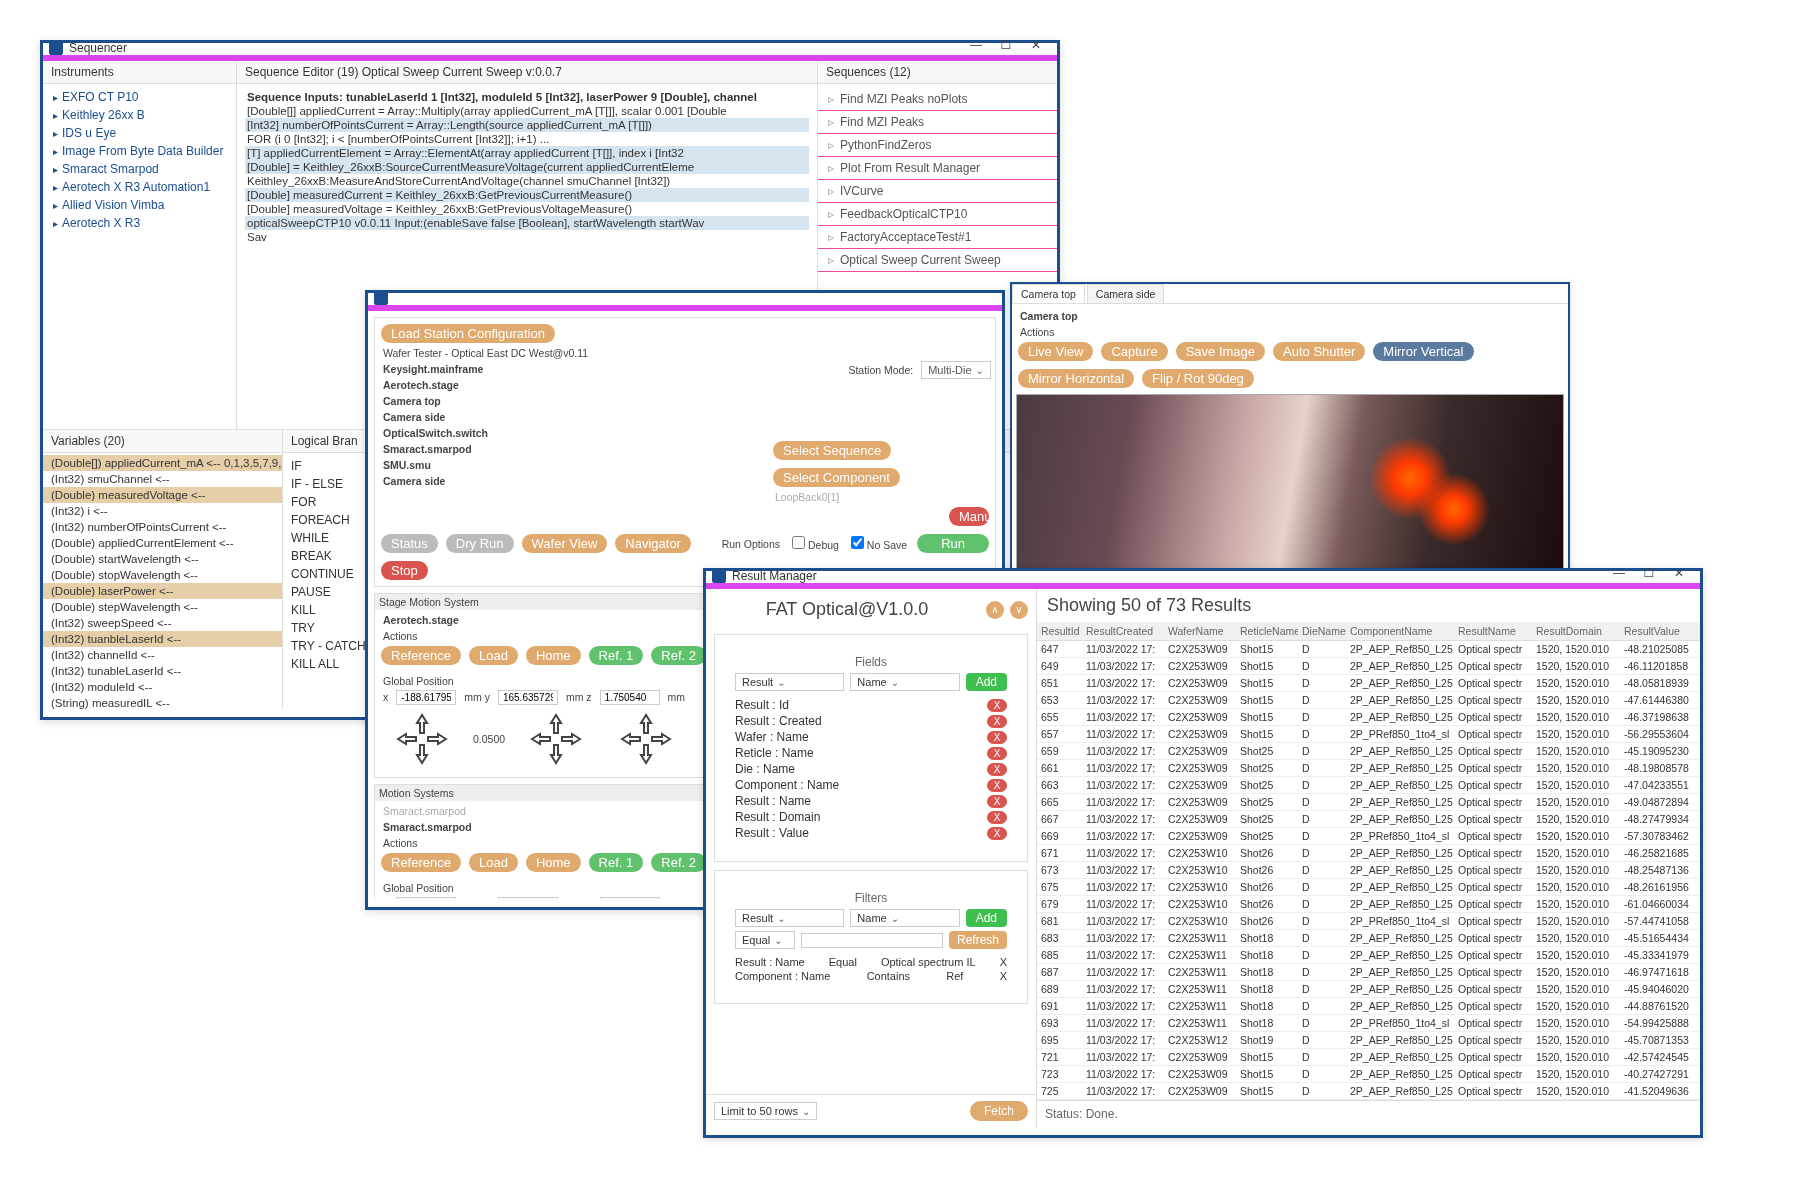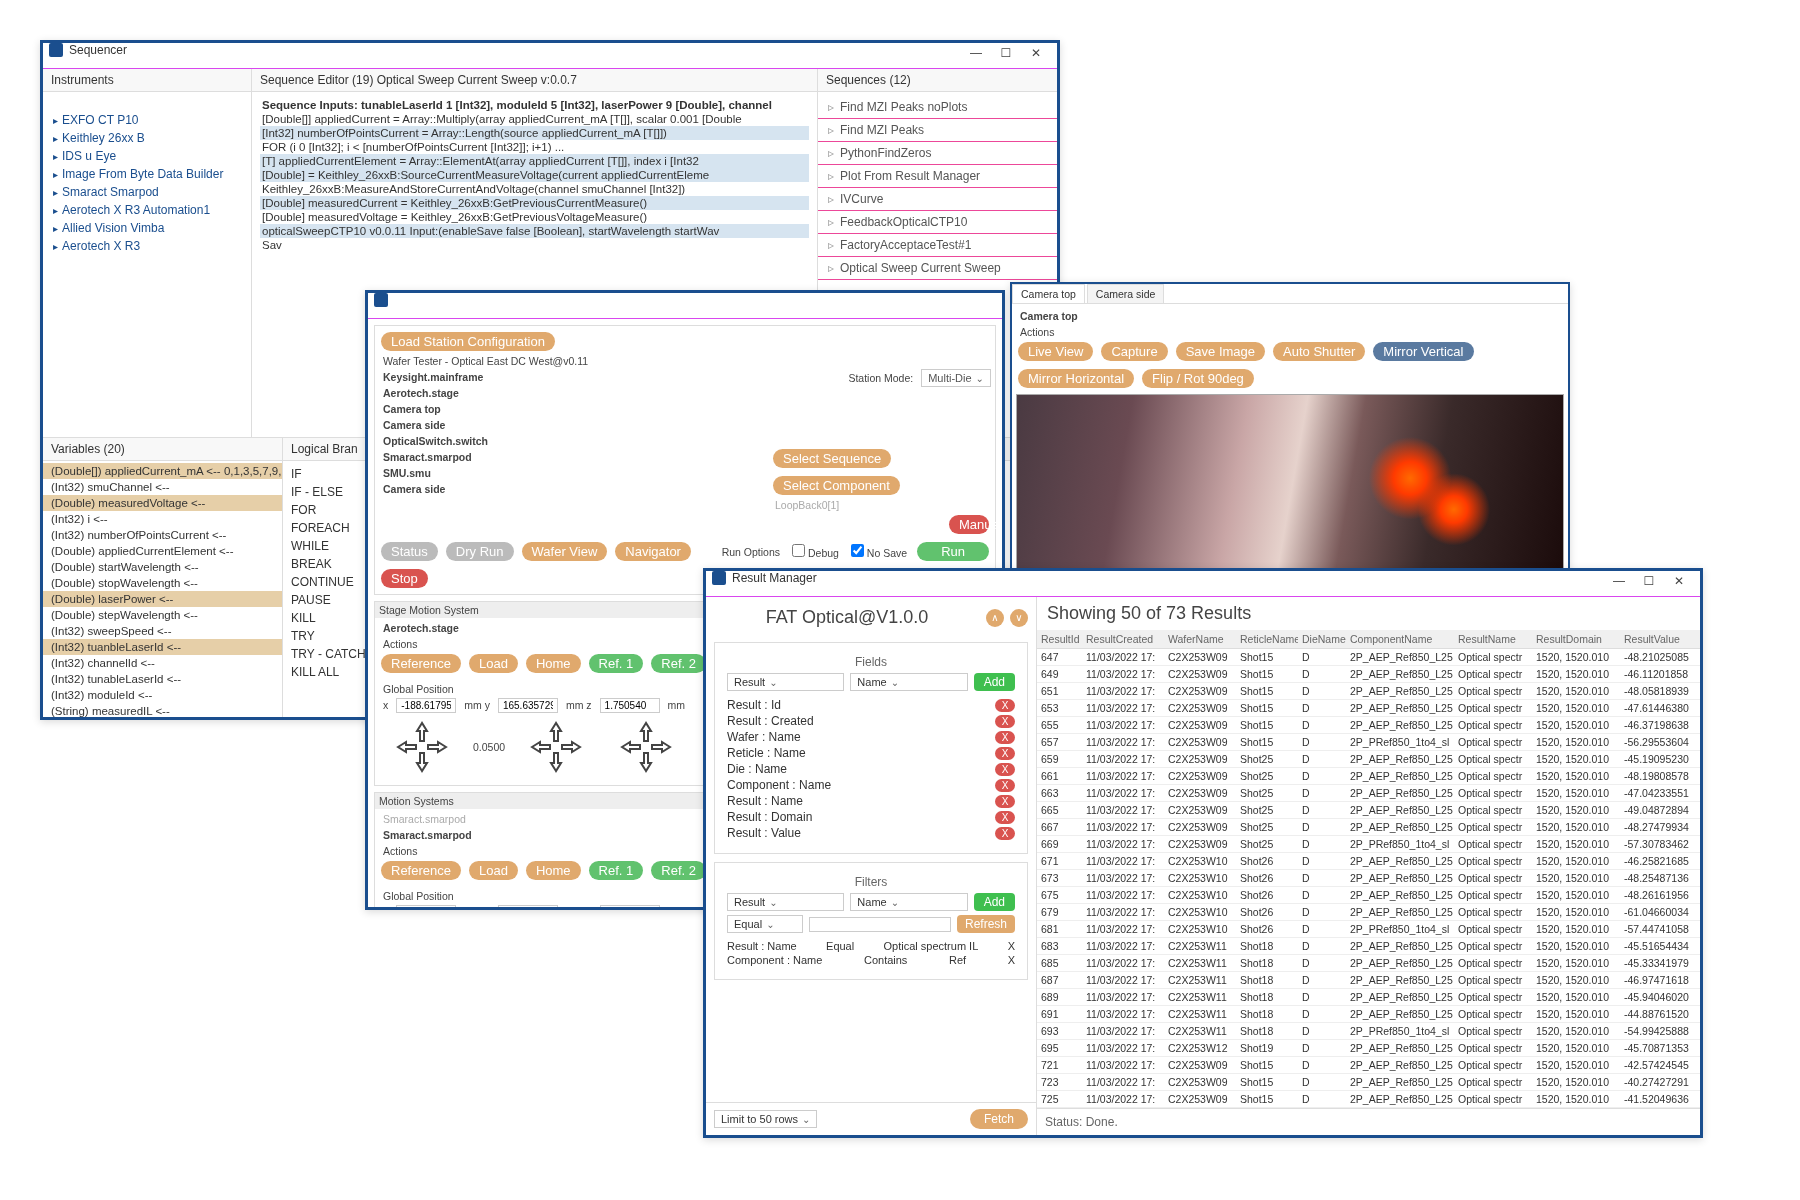--- a/index.html
+++ b/index.html
@@ -1,27 +1,27 @@
 <!DOCTYPE html>
 <html><head>
 <meta charset="utf-8">
 <style>
   * { box-sizing: border-box; margin: 0; padding: 0; font-family: "Segoe UI", Arial, sans-serif; }
   body { background: #fff; width: 1800px; height: 1200px; position: relative; overflow: hidden; font-size: 12px; color: #333; }
 
   .window { position: absolute; border: 3px solid #1a4e8e; background: #fff; box-shadow: 0 2px 8px rgba(0,0,0,.15); }
-  .titlebar { height: 26px; display: flex; align-items: flex-start; padding: 0 6px; font-size: 12px; color: #333; border-bottom: 1px solid #d946ef; }
+  .titlebar { height: 18px; display: flex; align-items: flex-end; padding: 0 6px; font-size: 12px; color: #333; border-bottom: 6px solid #d946ef; }
   .titlebar .icon-sq { width: 14px; height: 14px; background: #1a4e8e; border-radius: 2px; margin-right: 6px; }
   .titlebar .spacer { flex: 1; }
   .winbtn { width: 30px; height: 20px; display: inline-flex; align-items: center; justify-content: center; font-size: 12px; color: #444; cursor: pointer; }
 
   
   #win-seq { left: 40px; top: 40px; width: 1020px; height: 680px; }
   .seq-body { display: flex; height: calc(100% - 26px); }
-  .seq-left { width: 209px; border-right: 1px solid #ddd; display: flex; flex-direction: column; gap: 15px; }
+  .seq-left { width: 194px; border-right: 1px solid #ddd; display: flex; flex-direction: column; }
   .seq-mid { flex: 1; display: flex; flex-direction: column; }
   .seq-right { width: 240px; border-left: 1px solid #ddd; }
   .panel-h { padding: 4px 8px; font-size: 12px; border-bottom: 1px solid #ddd; background: #f8f8f8; }
   .instr-list, .seqs-list { padding: 4px 0; }
   .instr-item { padding: 2px 10px; color: #1a4e8e; font-size: 12px; cursor: pointer; }
   .instr-item::before { content: "▸"; margin-right: 4px; font-size: 10px; }
   .seqitem { padding: 4px 10px; color: #555; border-bottom: 1px solid #ec4899; font-size: 12px; cursor: pointer; }
   .seqitem::before { content: "▹"; margin-right: 6px; color: #999; }
 
   .code-area { padding: 6px 8px; font-size: 11.5px; color: #333; overflow: hidden; flex: 1; }
@@ -62,21 +62,21 @@
      radial-gradient(circle at 80% 55%, #ff6a00 0%, #ff3a00 3%, rgba(255,58,0,0) 8%),
      linear-gradient(100deg, #4a3a42 0%, #6a4a52 20%, #c9a6a6 40%, #e6d2cc 50%, #7a5a5a 60%, #3a2a2a 75%, #1a0a0a 100%);
      border: 1px solid #aaa; }
 
   
   #win-res { left: 703px; top: 568px; width: 1000px; height: 570px; }
   .res-body { display: flex; height: calc(100% - 26px); }
   .res-left { width: 360px; border-right: 1px solid #ddd; display: flex; flex-direction: column; }
   .res-right { flex: 1; display: flex; flex-direction: column; }
   .res-title { text-align: center; padding: 6px; font-size: 18px; color: #444; }
-  .res-panel { border: 1px solid #ddd; margin: 4px 8px; padding: 12px; }
+  .res-panel { border: 1px solid #ddd; margin: 4px 8px; padding: 20px; }
   .res-ph { text-align: center; font-size: 12px; color: #666; margin-bottom: 4px; }
   .select { border: 1px solid #ccc; padding: 2px 6px; font-size: 11px; background: #fff; display: inline-flex; align-items: center; gap: 4px; cursor: pointer; }
   .select::after { content: "⌄"; font-size: 10px; color: #666; }
   .btn-add { background: #3fbf4f; color: #fff; border-radius: 4px; padding: 2px 10px; cursor: pointer; }
   .btn-refresh { background: #e0a96d; color: #fff; border-radius: 4px; padding: 2px 8px; cursor: pointer; }
   .field-row { display: flex; justify-content: space-between; align-items: center; padding: 1px 0; }
   .field-row .x { background: #d9534f; color: #fff; border-radius: 8px; width: 20px; text-align: center; font-size: 10px; cursor: pointer; padding:1px 0;}
   .filter-cond { display: flex; justify-content: space-between; padding: 1px 0; font-size: 11px; }
   .res-head { display:flex; align-items:center; padding:4px 8px; gap:6px; }
   .chip { background: #e0a96d; color: #fff; border-radius: 50%; width: 18px; height: 18px; display:inline-flex; align-items:center; justify-content:center; font-size:10px; cursor:pointer; }

